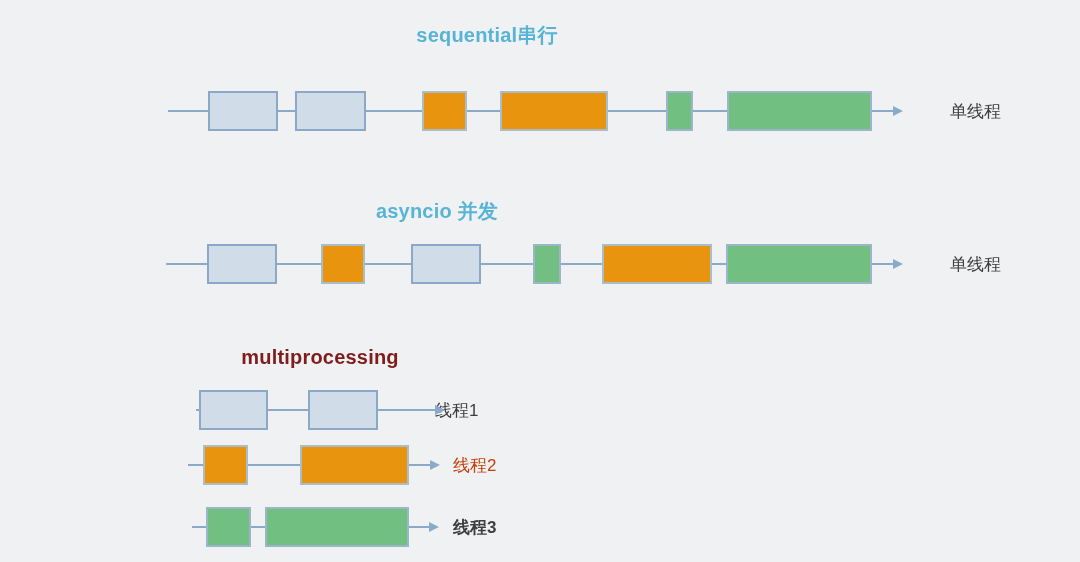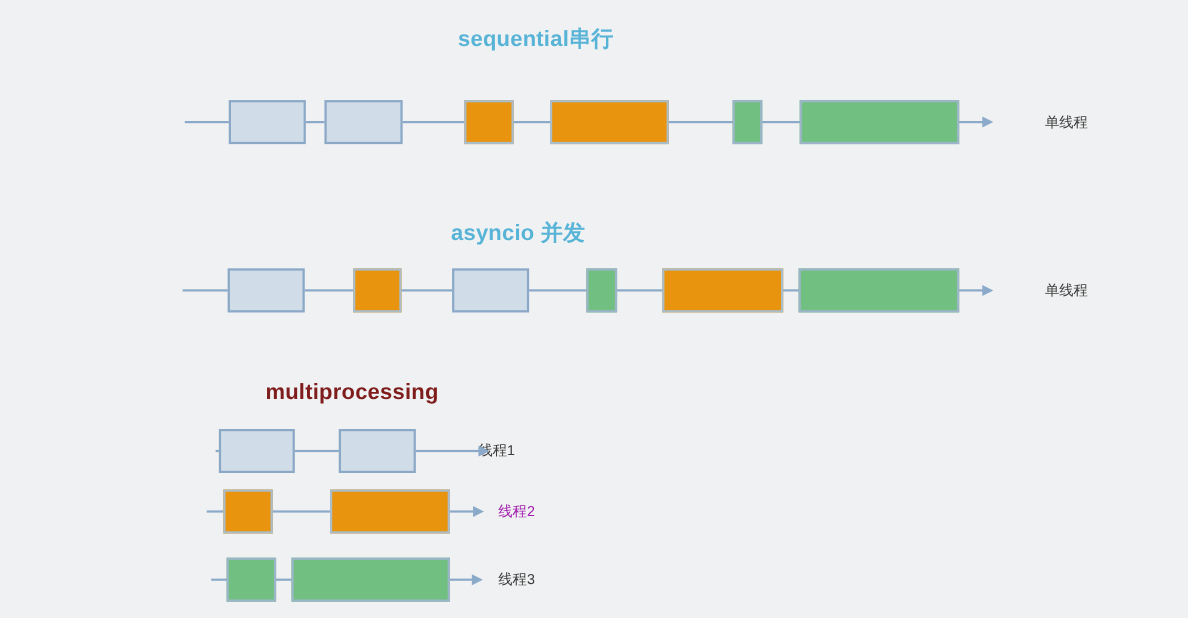--- a/index.html
+++ b/index.html
@@ -27,21 +27,21 @@
     position:absolute;
     width:0;height:0;
     border-top:5px solid transparent;
     border-bottom:5px solid transparent;
     border-left:10px solid #8baac9;
     z-index:1;
   }
   .row-label{
     position:absolute;
     transform:translateY(-50%);
-    font-size:13px;
+    font-size:17px;
     white-space:nowrap;
     text-align:center;
   }
   .seg{
     position:absolute;
     border:2px solid;
     box-sizing:border-box;
     z-index:2;
   }
 </style>
@@ -52,39 +52,39 @@
     <div class="sec-title" style="left: 487px; top: 22px; color: rgb(88, 180, 215);">sequential串行</div>
     <div class="tl-line" style="left: 168px; top: 110px; width: 726px; background: rgb(139, 170, 201);"></div>
     <div class="arrow-head" style="left: 893px; top: 106px; border-left-color: rgb(139, 170, 201);"></div>
     <div class="row-label" style="left: 950px; top: 111px; color: rgb(61, 61, 61);">单线程</div>
     <div class="seg" style="left: 208px; top: 91px; width: 70px; height: 40px; background: rgb(208, 221, 232); border-color: rgb(139, 169, 199);"></div>
     <div class="seg" style="left: 295px; top: 91px; width: 71px; height: 40px; background: rgb(208, 221, 232); border-color: rgb(139, 169, 199);"></div>
     <div class="seg" style="left: 422px; top: 91px; width: 45px; height: 40px; background: rgb(232, 148, 15); border-color: rgb(169, 189, 203);"></div>
     <div class="seg" style="left: 500px; top: 91px; width: 108px; height: 40px; background: rgb(232, 148, 15); border-color: rgb(169, 189, 203);"></div>
     <div class="seg" style="left: 666px; top: 91px; width: 27px; height: 40px; background: rgb(114, 192, 129); border-color: rgb(156, 181, 200);"></div>
     <div class="seg" style="left: 727px; top: 91px; width: 145px; height: 40px; background: rgb(114, 192, 129); border-color: rgb(156, 181, 200);"></div>
-    <div class="sec-title" style="left: 471px; top: 198px; color: rgb(88, 180, 215);">asyncio 并发</div>
+    <div class="sec-title" style="left: 437px; top: 198px; color: rgb(88, 180, 215);">asyncio 并发</div>
     <div class="tl-line" style="left: 166px; top: 263px; width: 728px; background: rgb(139, 170, 201);"></div>
     <div class="arrow-head" style="left: 893px; top: 259px; border-left-color: rgb(139, 170, 201);"></div>
     <div class="row-label" style="left: 950px; top: 264px; color: rgb(61, 61, 61);">单线程</div>
     <div class="seg" style="left: 207px; top: 244px; width: 70px; height: 40px; background: rgb(208, 221, 232); border-color: rgb(139, 169, 199);"></div>
     <div class="seg" style="left: 321px; top: 244px; width: 44px; height: 40px; background: rgb(232, 148, 15); border-color: rgb(169, 189, 203);"></div>
     <div class="seg" style="left: 411px; top: 244px; width: 70px; height: 40px; background: rgb(208, 221, 232); border-color: rgb(139, 169, 199);"></div>
     <div class="seg" style="left: 533px; top: 244px; width: 28px; height: 40px; background: rgb(114, 192, 129); border-color: rgb(156, 181, 200);"></div>
     <div class="seg" style="left: 602px; top: 244px; width: 110px; height: 40px; background: rgb(232, 148, 15); border-color: rgb(169, 189, 203);"></div>
     <div class="seg" style="left: 726px; top: 244px; width: 146px; height: 40px; background: rgb(114, 192, 129); border-color: rgb(156, 181, 200);"></div>
     <div class="sec-title" style="left: 320px; top: 346px; color: #7f1d1d;">multiprocessing</div>
     <div class="tl-line" style="left: 196px; top: 409px; width: 240px; background: rgb(139, 170, 201);"></div>
     <div class="arrow-head" style="left: 435px; top: 405px; border-left-color: rgb(139, 170, 201);"></div>
     <div class="row-label" style="left: 435px; top: 410px; color: rgb(61, 61, 61);">线程1</div>
     <div class="seg" style="left: 199px; top: 390px; width: 69px; height: 40px; background: rgb(208, 221, 232); border-color: rgb(139, 169, 199);"></div>
     <div class="seg" style="left: 308px; top: 390px; width: 70px; height: 40px; background: rgb(208, 221, 232); border-color: rgb(139, 169, 199);"></div>
     <div class="tl-line" style="left: 188px; top: 464px; width: 243px; background: rgb(139, 170, 201);"></div>
     <div class="arrow-head" style="left: 430px; top: 460px; border-left-color: rgb(139, 170, 201);"></div>
-    <div class="row-label" style="left: 453px; top: 465px; color: #a21caf;">线程2</div>
+    <div class="row-label" style="left: 453px; top: 465px; color: #c2410c;">线程2</div>
     <div class="seg" style="left: 203px; top: 445px; width: 45px; height: 40px; background: rgb(232, 148, 15); border-color: rgb(169, 189, 203);"></div>
     <div class="seg" style="left: 300px; top: 445px; width: 109px; height: 40px; background: rgb(232, 148, 15); border-color: rgb(169, 189, 203);"></div>
     <div class="tl-line" style="left: 192px; top: 526px; width: 238px; background: rgb(139, 170, 201);"></div>
     <div class="arrow-head" style="left: 429px; top: 522px; border-left-color: rgb(139, 170, 201);"></div>
-    <div class="row-label" style="left: 453px; top: 527px; color: rgb(61, 61, 61);">线程3</div>
+    <div class="row-label" style="left: 453px; top: 527px; color: rgb(61, 61, 61); font-weight: bold;">线程3</div>
     <div class="seg" style="left: 206px; top: 507px; width: 45px; height: 40px; background: rgb(114, 192, 129); border-color: rgb(156, 181, 200);"></div>
     <div class="seg" style="left: 265px; top: 507px; width: 144px; height: 40px; background: rgb(114, 192, 129); border-color: rgb(156, 181, 200);"></div>
   </div>
 
 </body></html>

